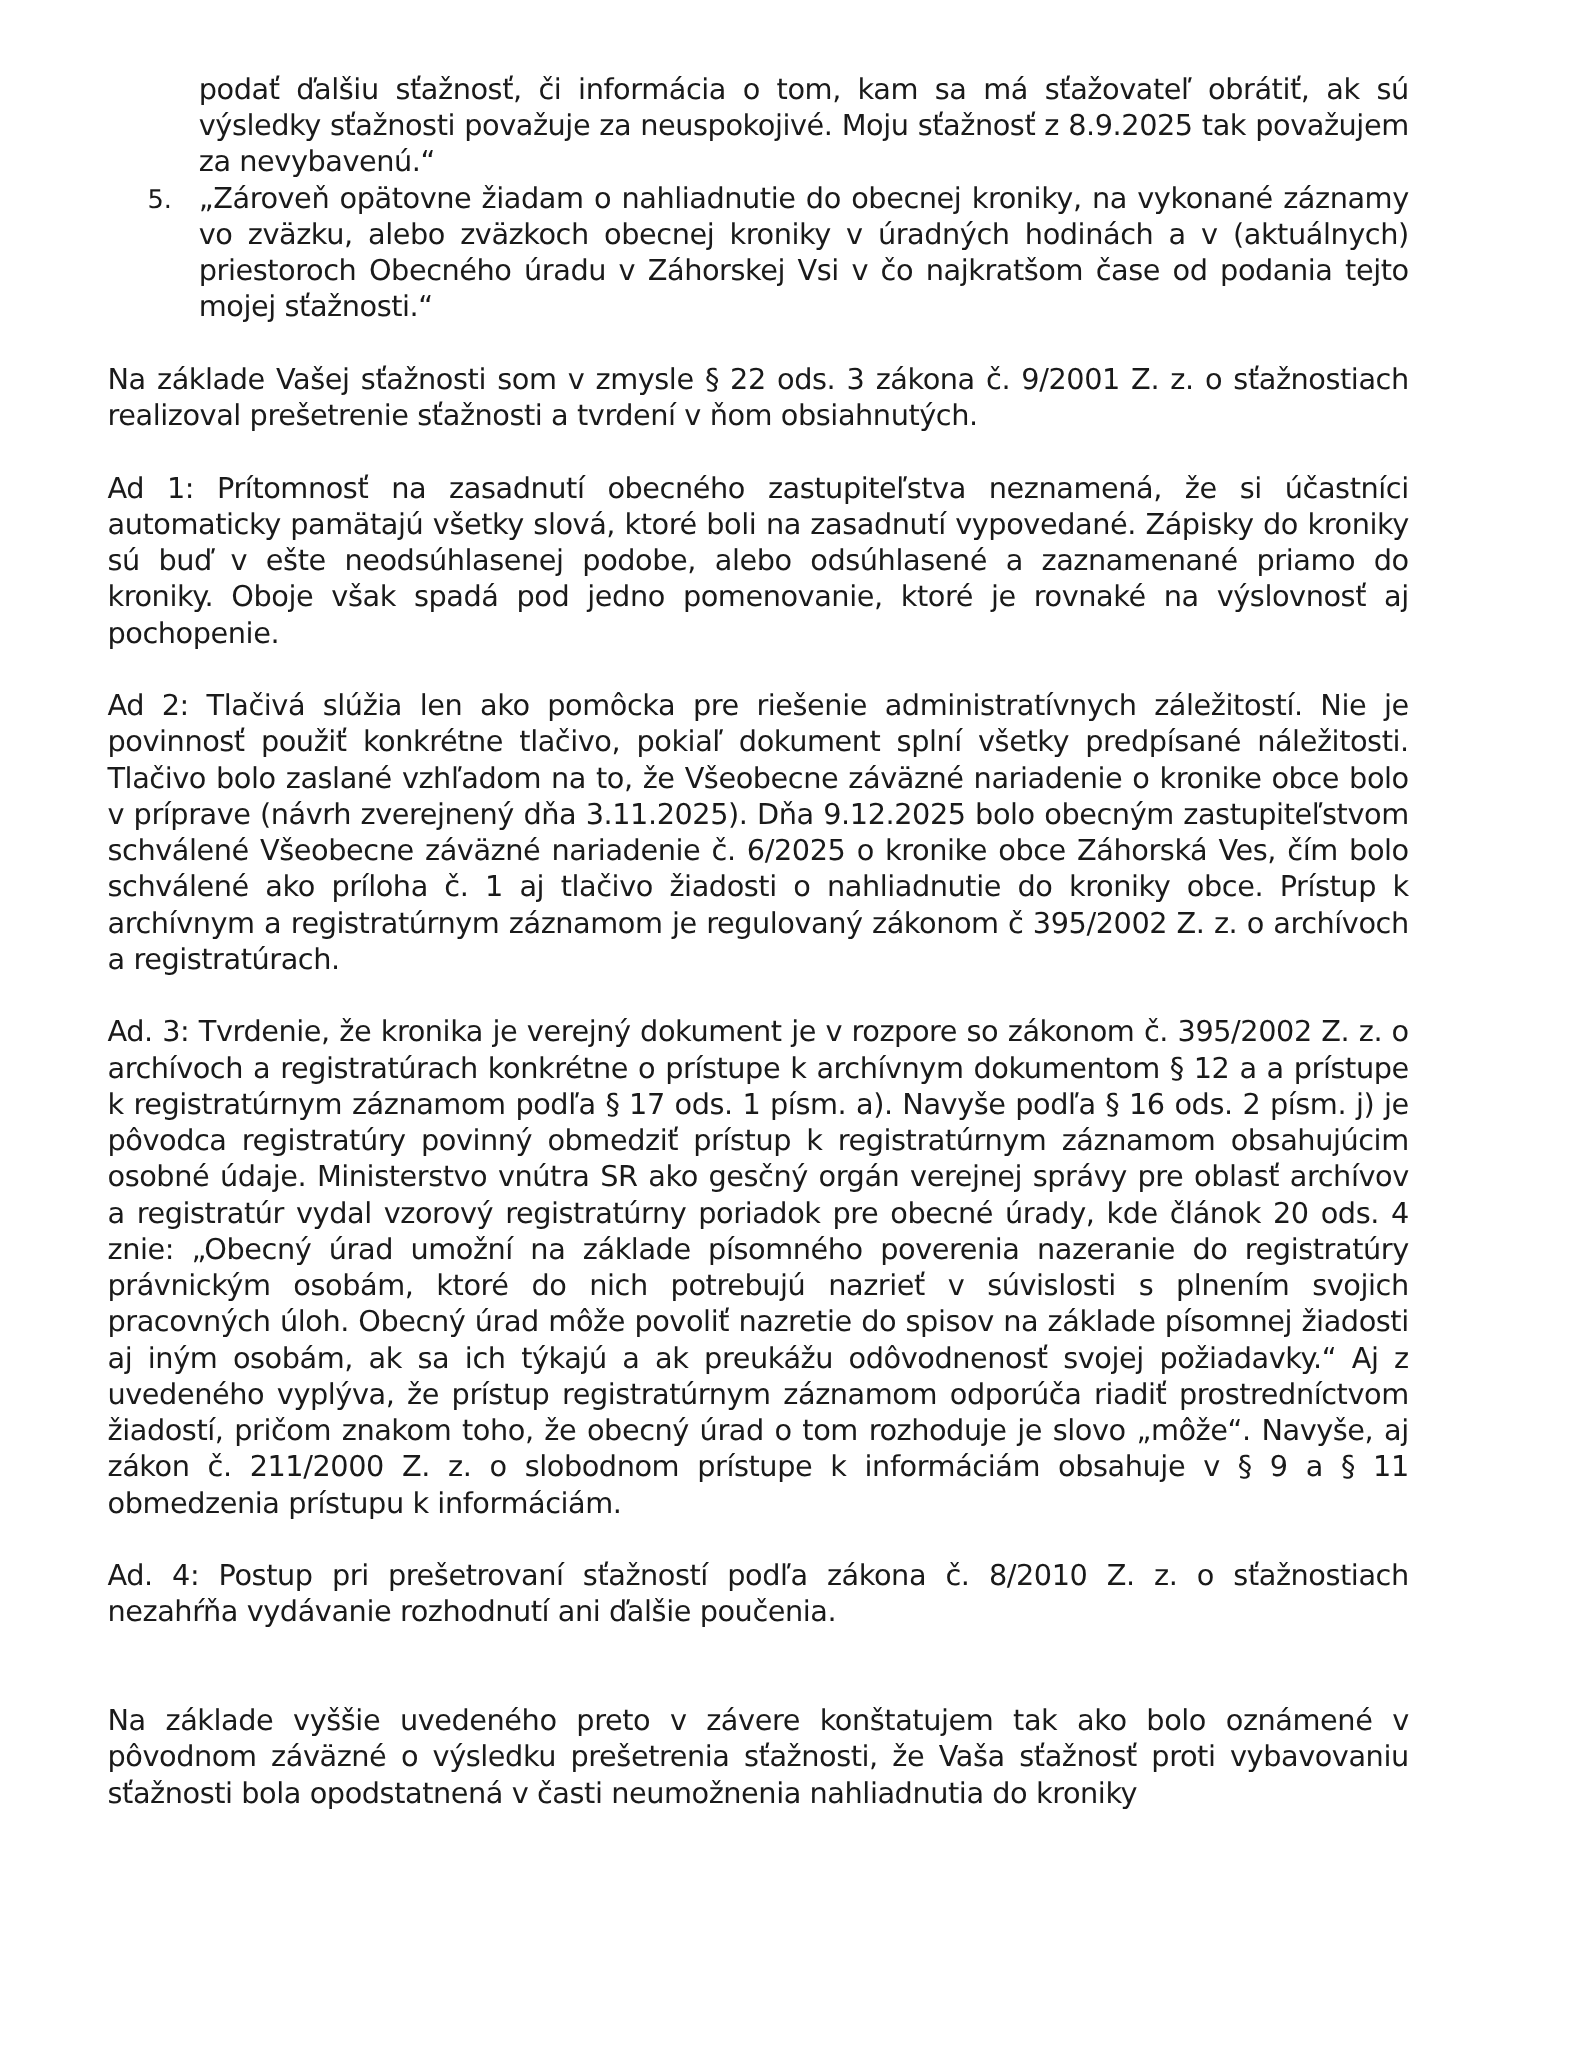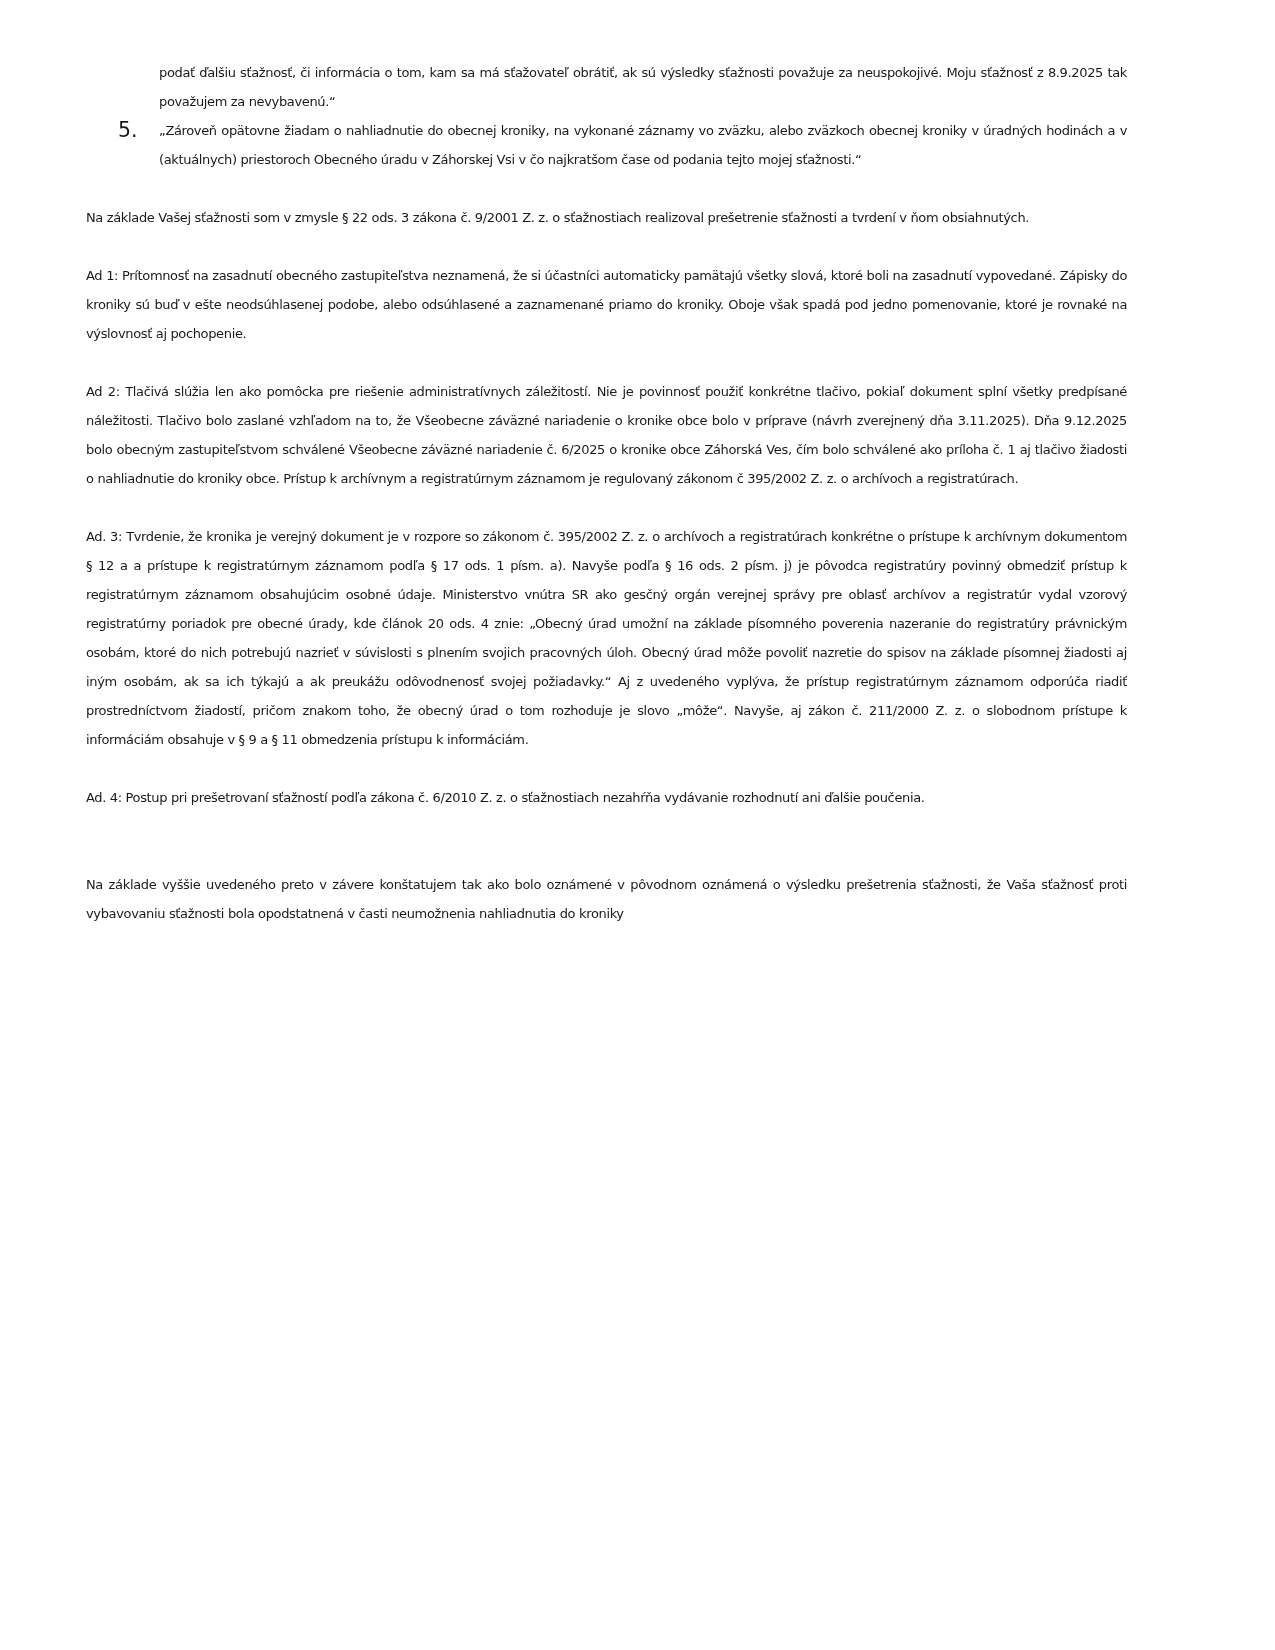--- a/index.html
+++ b/index.html
@@ -15,21 +15,21 @@
       font-family: "DejaVu Sans", "Liberation Sans", sans-serif;
       color: #1a1a1a;
     }
     .page {
       position: absolute;
       left: 86px;
       top: 58px;
       width: 1041px;
     }
     .text {
-      font-size: 13px;
+      font-size: 23px;
       line-height: 29px;
       text-align: justify;
       letter-spacing: -0.35px;
       word-spacing: 0px;
       margin: 0;
     }
     .cont {
       margin-left: 73px;
     }
     .list-item {
@@ -69,19 +69,19 @@
   <div class="gap"></div>
 
   <p class="text">Ad 2: Tlačivá slúžia len ako pomôcka pre riešenie administratívnych záležitostí. Nie je povinnosť použiť konkrétne tlačivo, pokiaľ dokument splní všetky predpísané náležitosti. Tlačivo bolo zaslané vzhľadom na to, že Všeobecne záväzné nariadenie o kronike obce bolo v príprave (návrh zverejnený dňa 3.11.2025). Dňa 9.12.2025 bolo obecným zastupiteľstvom schválené Všeobecne záväzné nariadenie č. 6/2025 o kronike obce Záhorská Ves, čím bolo schválené ako príloha č. 1 aj tlačivo žiadosti o nahliadnutie do kroniky obce. Prístup k archívnym a registratúrnym záznamom je regulovaný zákonom č 395/2002 Z. z. o archívoch a registratúrach.</p>
 
   <div class="gap"></div>
 
   <p class="text">Ad. 3: Tvrdenie, že kronika je verejný dokument je v rozpore so zákonom č. 395/2002 Z. z. o archívoch a registratúrach konkrétne o prístupe k archívnym dokumentom § 12 a a prístupe k registratúrnym záznamom podľa § 17 ods. 1 písm. a). Navyše podľa § 16 ods. 2 písm. j) je pôvodca registratúry povinný obmedziť prístup k registratúrnym záznamom obsahujúcim osobné údaje. Ministerstvo vnútra SR ako gesčný orgán verejnej správy pre oblasť archívov a registratúr vydal vzorový registratúrny poriadok pre obecné úrady, kde článok 20 ods. 4 znie: „Obecný úrad umožní na základe písomného poverenia nazeranie do registratúry právnickým osobám, ktoré do nich potrebujú nazrieť v súvislosti s plnením svojich pracovných úloh. Obecný úrad môže povoliť nazretie do spisov na základe písomnej žiadosti aj iným osobám, ak sa ich týkajú a ak preukážu odôvodnenosť svojej požiadavky.“ Aj z uvedeného vyplýva, že prístup registratúrnym záznamom odporúča riadiť prostredníctvom žiadostí, pričom znakom toho, že obecný úrad o tom rozhoduje je slovo „môže“. Navyše, aj zákon č. 211/2000 Z. z. o slobodnom prístupe k informáciám obsahuje v § 9 a § 11 obmedzenia prístupu k informáciám.</p>
 
   <div class="gap"></div>
 
-  <p class="text">Ad. 4: Postup pri prešetrovaní sťažností podľa zákona č. 6/2010 Z. z. o sťažnostiach nezahŕňa vydávanie rozhodnutí ani ďalšie poučenia.</p>
+  <p class="text">Ad. 4: Postup pri prešetrovaní sťažností podľa zákona č. 8/2010 Z. z. o sťažnostiach nezahŕňa vydávanie rozhodnutí ani ďalšie poučenia.</p>
 
   <div class="gap2"></div>
 
-  <p class="text">Na základe vyššie uvedeného preto v závere konštatujem tak ako bolo oznámené v pôvodnom oznámená o výsledku prešetrenia sťažnosti, že Vaša sťažnosť proti vybavovaniu sťažnosti bola opodstatnená v časti neumožnenia nahliadnutia do kroniky</p>
+  <p class="text">Na základe vyššie uvedeného preto v závere konštatujem tak ako bolo oznámené v pôvodnom záväzné o výsledku prešetrenia sťažnosti, že Vaša sťažnosť proti vybavovaniu sťažnosti bola opodstatnená v časti neumožnenia nahliadnutia do kroniky</p>
 
 </div>
 
 </body></html>

